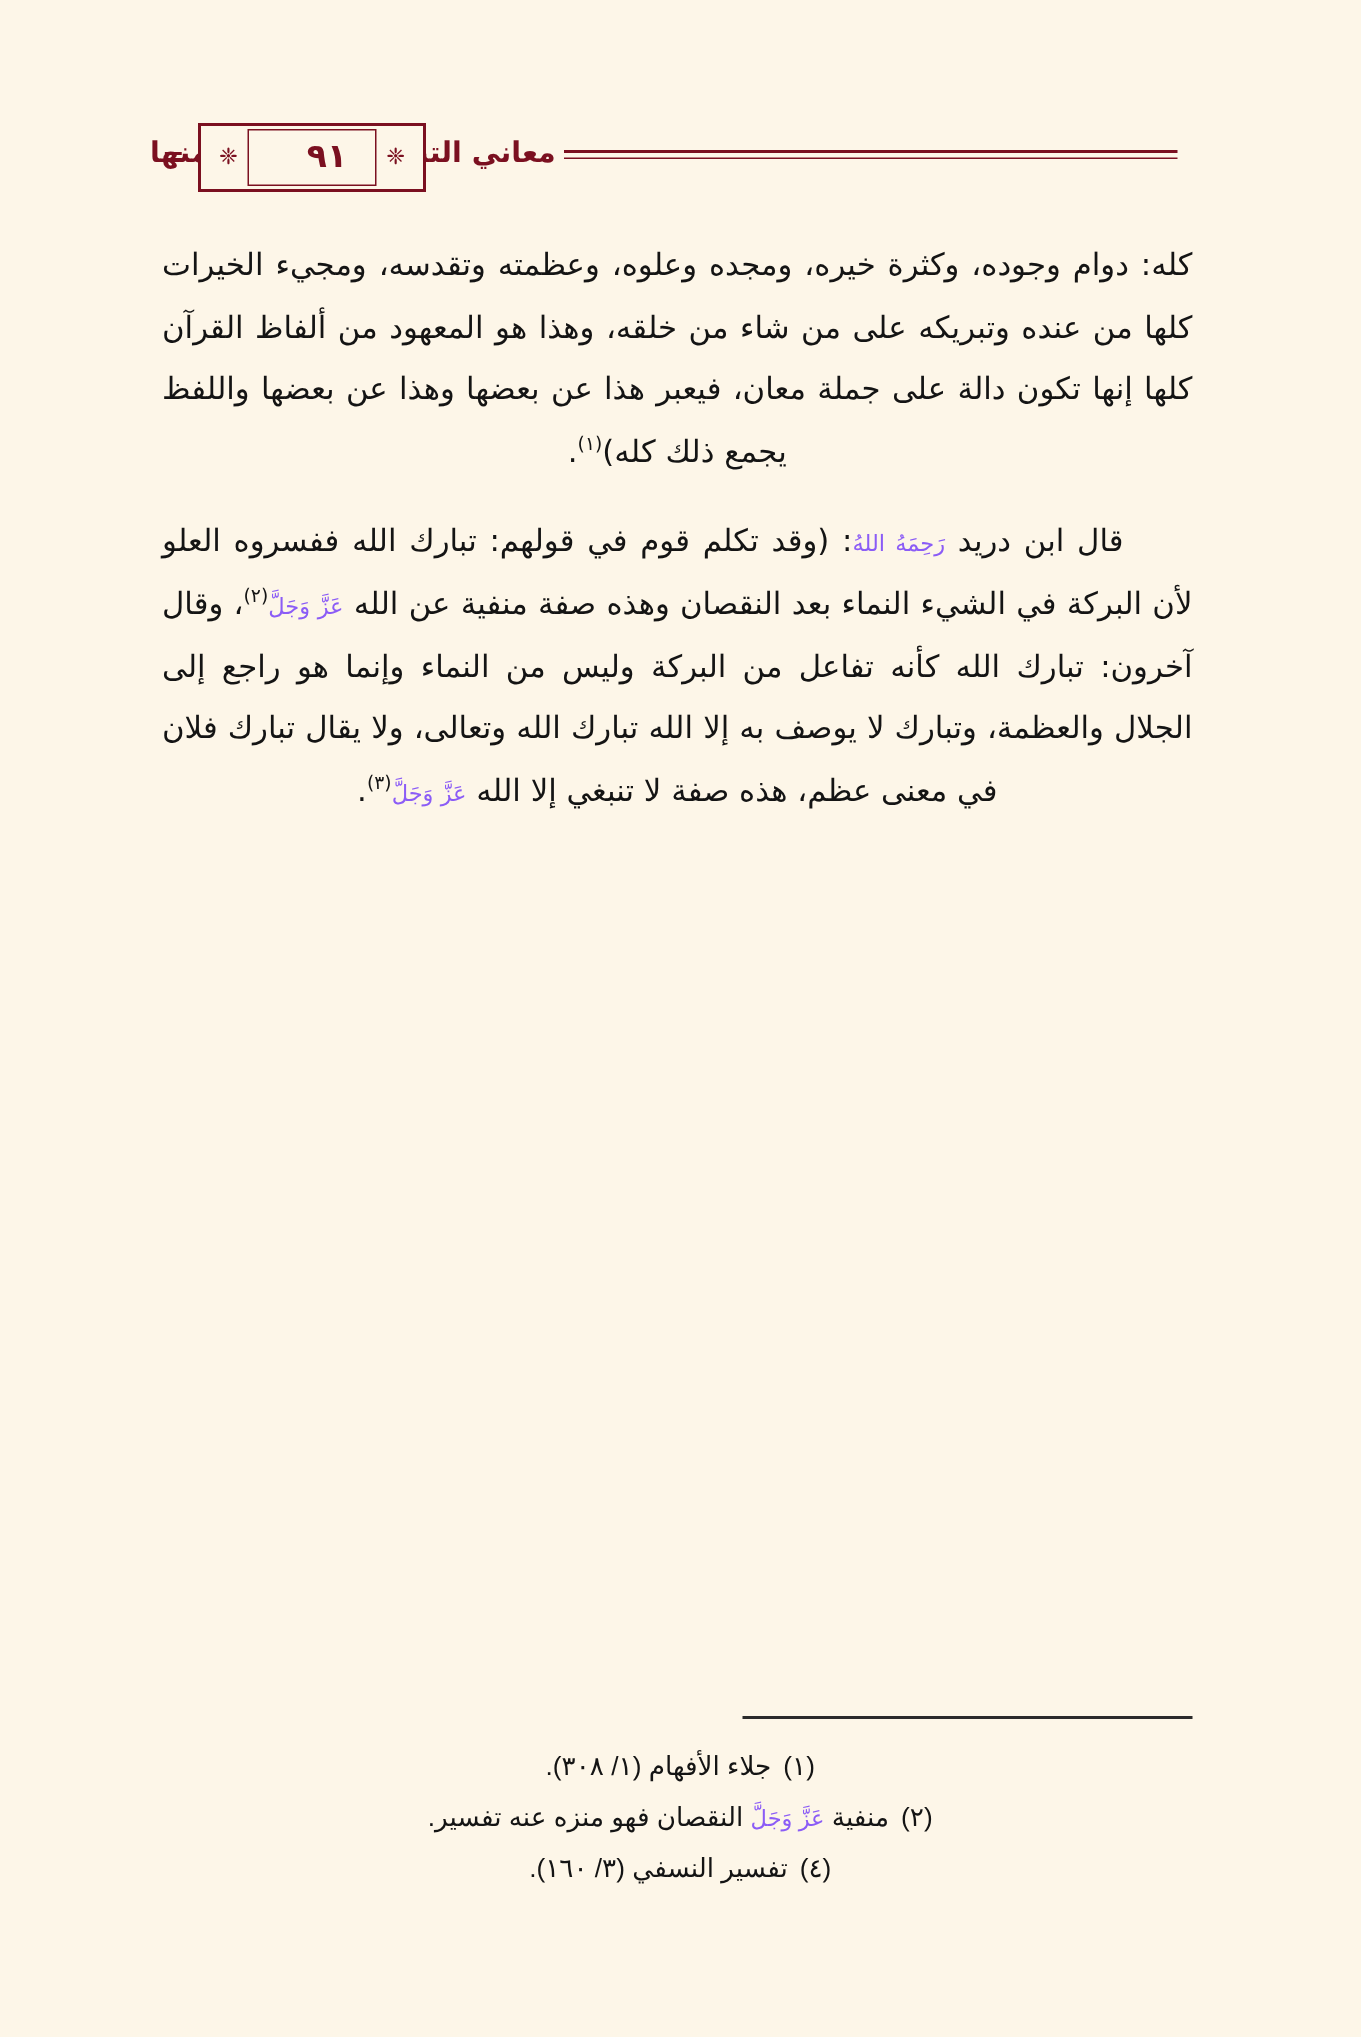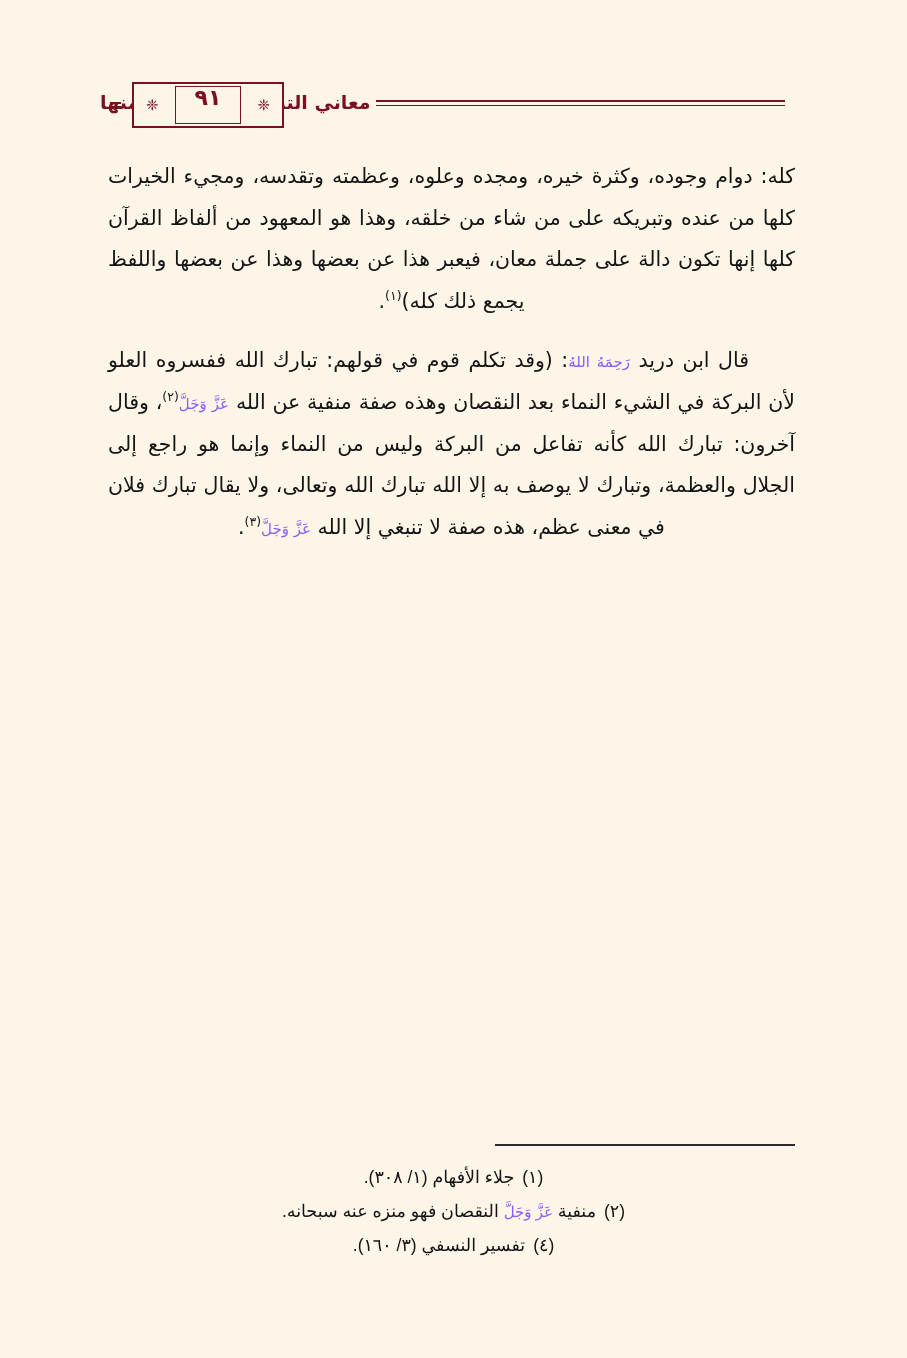--- a/index.html
+++ b/index.html
@@ -80,23 +80,24 @@
     display: flex;
     align-items: center;
     justify-content: center;
     background: #fdf6e8;
   }
   .cartouche .inner-box {
     width: 64px;
     height: 36px;
     border: 1.4px solid #7b1020;
     display: flex;
-    align-items: flex-start;
+    align-items: center;
     justify-content: center;
     background: #fdf6e8;
+    padding-left: 20px;
   }
   .page-number {
     font-size: 22px;
     font-weight: bold;
     color: #7b1020;
     line-height: 1;
   }
   .orn {
     position: absolute;
     top: 50%;
@@ -204,19 +205,19 @@
 
 
 
   </div>
 
   <div class="footnotes">
     <div class="fn-rule"></div>
 
     <div class="fn-item"><span class="fn-num">(١)</span><span>جلاء الأفهام (١/ ٣٠٨).</span></div>
 
-    <div class="fn-item"><span class="fn-num">(٢)</span><span>منفية</span> <span class="hon">عَزَّ وَجَلَّ</span> <span>النقصان فهو منزه عنه سبحانه.</span></div>
+    <div class="fn-item"><span class="fn-num">(٢)</span><span>منفية</span> <span class="hon">عَزَّ وَجَلَّ</span> <span>النقصان فهو منزه عنه تفسير.</span></div>
 
 
     <div class="fn-item"><span class="fn-num">(٤)</span><span>تفسير النسفي (٣/ ١٦٠).</span></div>
   </div>
 
 </div>
 
 </body></html>

